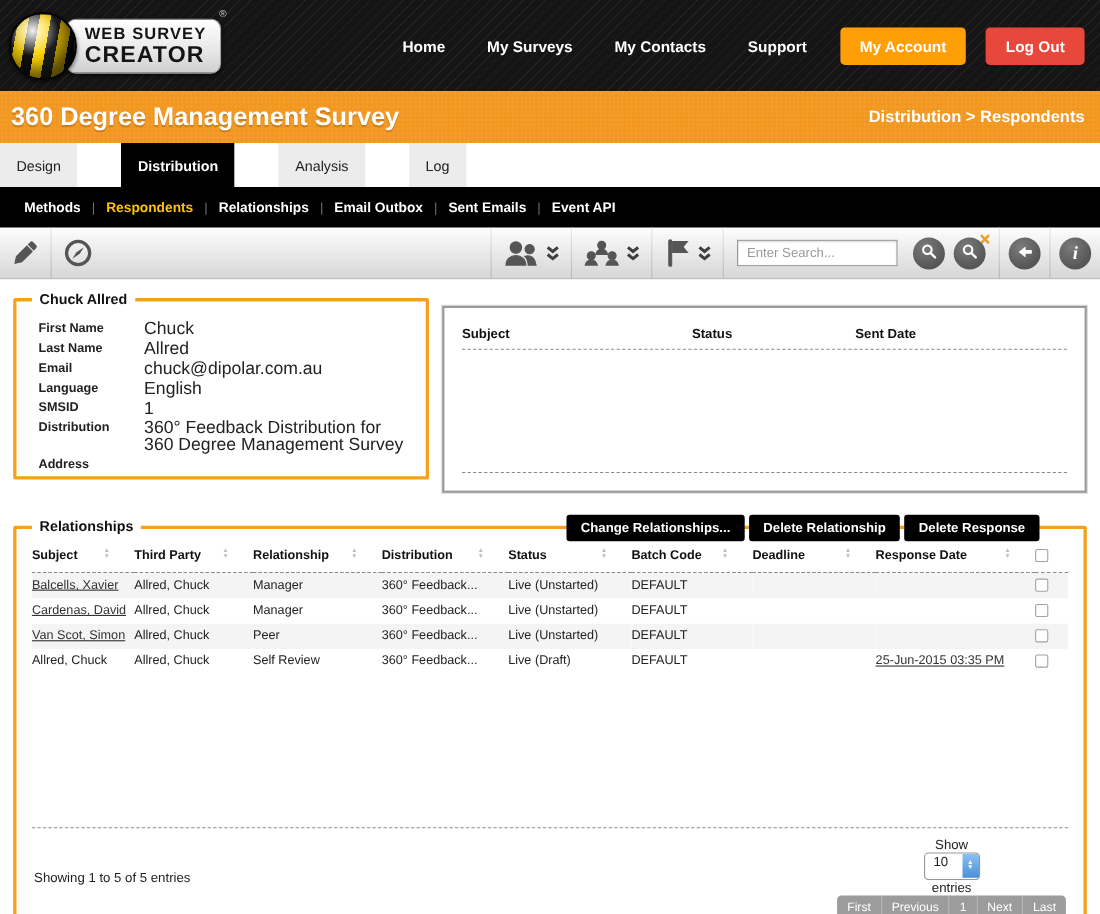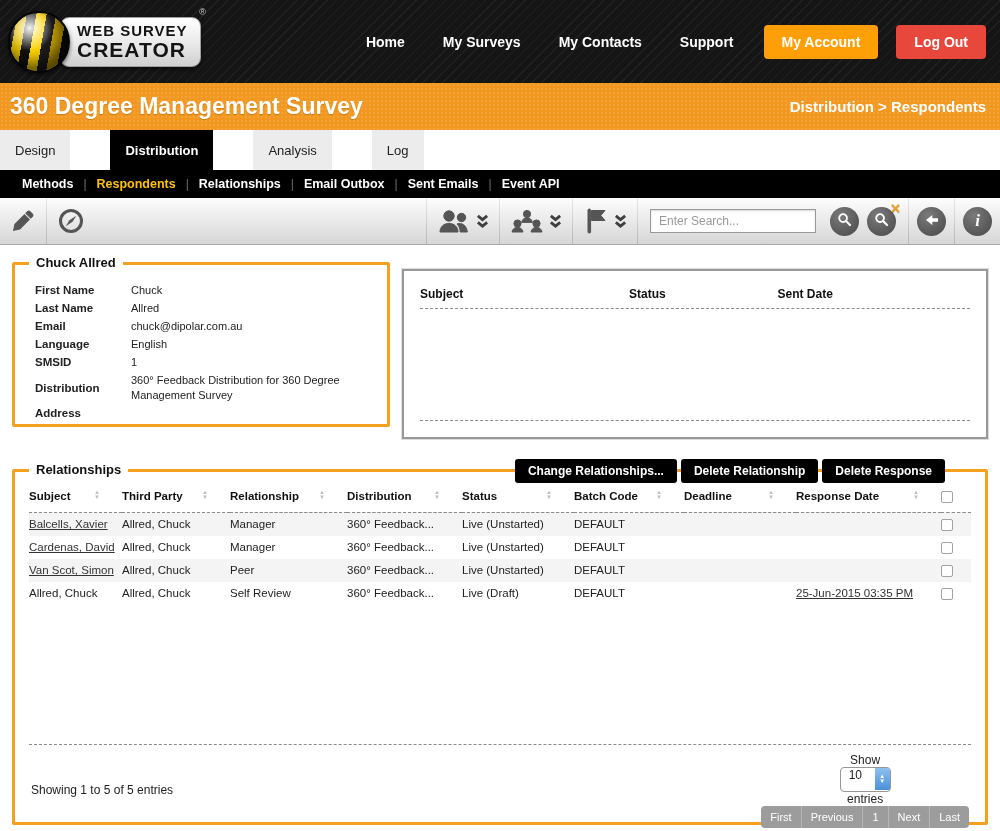--- a/index.html
+++ b/index.html
@@ -55,41 +55,41 @@
 
   
   .tabbar { height:40px; background:#fff; display:flex;gap:37px; }
   .tab {
     height:100%; display:flex; align-items:center; padding:0 15px; margin-right:3px;
     background:#ececec; font-size:13px; color:#222; cursor:pointer;
   }
   .tab.active { background:#000; color:#fff; font-weight:bold; }
 
   
-  .subnav { height:28px; background:#000; display:flex; align-items:center; padding-left:12px; }
+  .subnav { height:37px; background:#000; display:flex; align-items:center; padding-left:12px; }
   .subnav .sn-item { color:#fff; font-size:12.5px; font-weight:bold; cursor:pointer; padding:0 10px; }
   .subnav .sn-item.active { color:#fec10a; }
   .subnav .sn-sep { color:#6f6f6f; font-size:12px; }
 
   
   .toolbar {
     height:47px; display:flex; align-items:center;
     background:linear-gradient(#fdfdfd,#d6d6d6); border-bottom:1px solid #a9a9a9;
   }
   .tb-sep { width:1px; height:100%; background:linear-gradient(#e8e8e8,#b5b5b5); flex:none; }
   .tb-btn {
     height:100%; display:flex; align-items:center; gap:5px; padding:0 10px;
     background:transparent; border:none; cursor:pointer;
   }
   .tb-btn svg { display:block; }
   .ico-dark { fill:#555; stroke:#555; }
   .chev svg { stroke:#3f3f3f; fill:none; }
   .tb-right { margin-left:auto; display:flex; align-items:center; height:100%; }
   .search-input {
-    width:166px; height:24px; margin:0 10px 0 12px; padding:0 8px;
+    width:146px; height:24px; margin:0 10px 0 12px; padding:0 8px;
     border:1px solid #999; background:#fff; font-size:12px; color:#333;
     box-shadow:inset 0 1px 2px rgba(0,0,0,.15); font-family:"Liberation Sans", sans-serif;
   }
   .search-input::placeholder { color:#9a9a9a; }
   .circle-btn {
     width:29px; height:29px; border-radius:50%; border:none; cursor:pointer; position:relative;
     background:radial-gradient(circle at 38% 30%, #7b7b7b, #565656 70%);
     display:flex; align-items:center; justify-content:center; margin:0 4px; flex:none;
   }
   .circle-btn .x-badge {
@@ -103,23 +103,23 @@
   .row-top { display:flex; gap:12px; }
 
   .fieldset {
     position:relative; border:3px solid #f5a11d; border-radius:2px; background:#fff;
   }
   .legend {
     position:absolute; top:-10px; left:14px; background:#fff; padding:0 7px;
     font-size:13px; font-weight:bold; color:#111; white-space:nowrap;
   }
   .respondent-box { width:378px; height:165px; margin-top:7px; padding:18px 10px 0 20px; }
-  .field-row { display:flex; margin-bottom:3px;align-items:center; }
+  .field-row { display:flex; margin-bottom:3px; }
   .field-label { width:96px; flex:none; font-size:11.5px; font-weight:bold; color:#222; line-height:15px; }
-  .field-value { font-size:11px; color:#222; line-height:15px; max-width:240px; }
+  .field-value { font-size:16px; color:#222; line-height:15px; max-width:240px; }
 
   .messages-box {
     flex:1; height:170px; margin-top:14px; border:2px solid #989898;
     box-shadow:0 0 0 1px #dcdcdc; background:#fff; padding:16px 16px 0 16px;
   }
   .msg-head { display:flex; font-size:12px; font-weight:bold; color:#111; padding-bottom:7px; }
   .msg-col-subject { width:38%; } .msg-col-status { width:27%; } .msg-col-date { flex:1; }
   .msg-body { border-top:1px dashed #8a8a8a; height:112px; }
   .msg-foot { border-top:1px dashed #8a8a8a; height:14px; }
 

